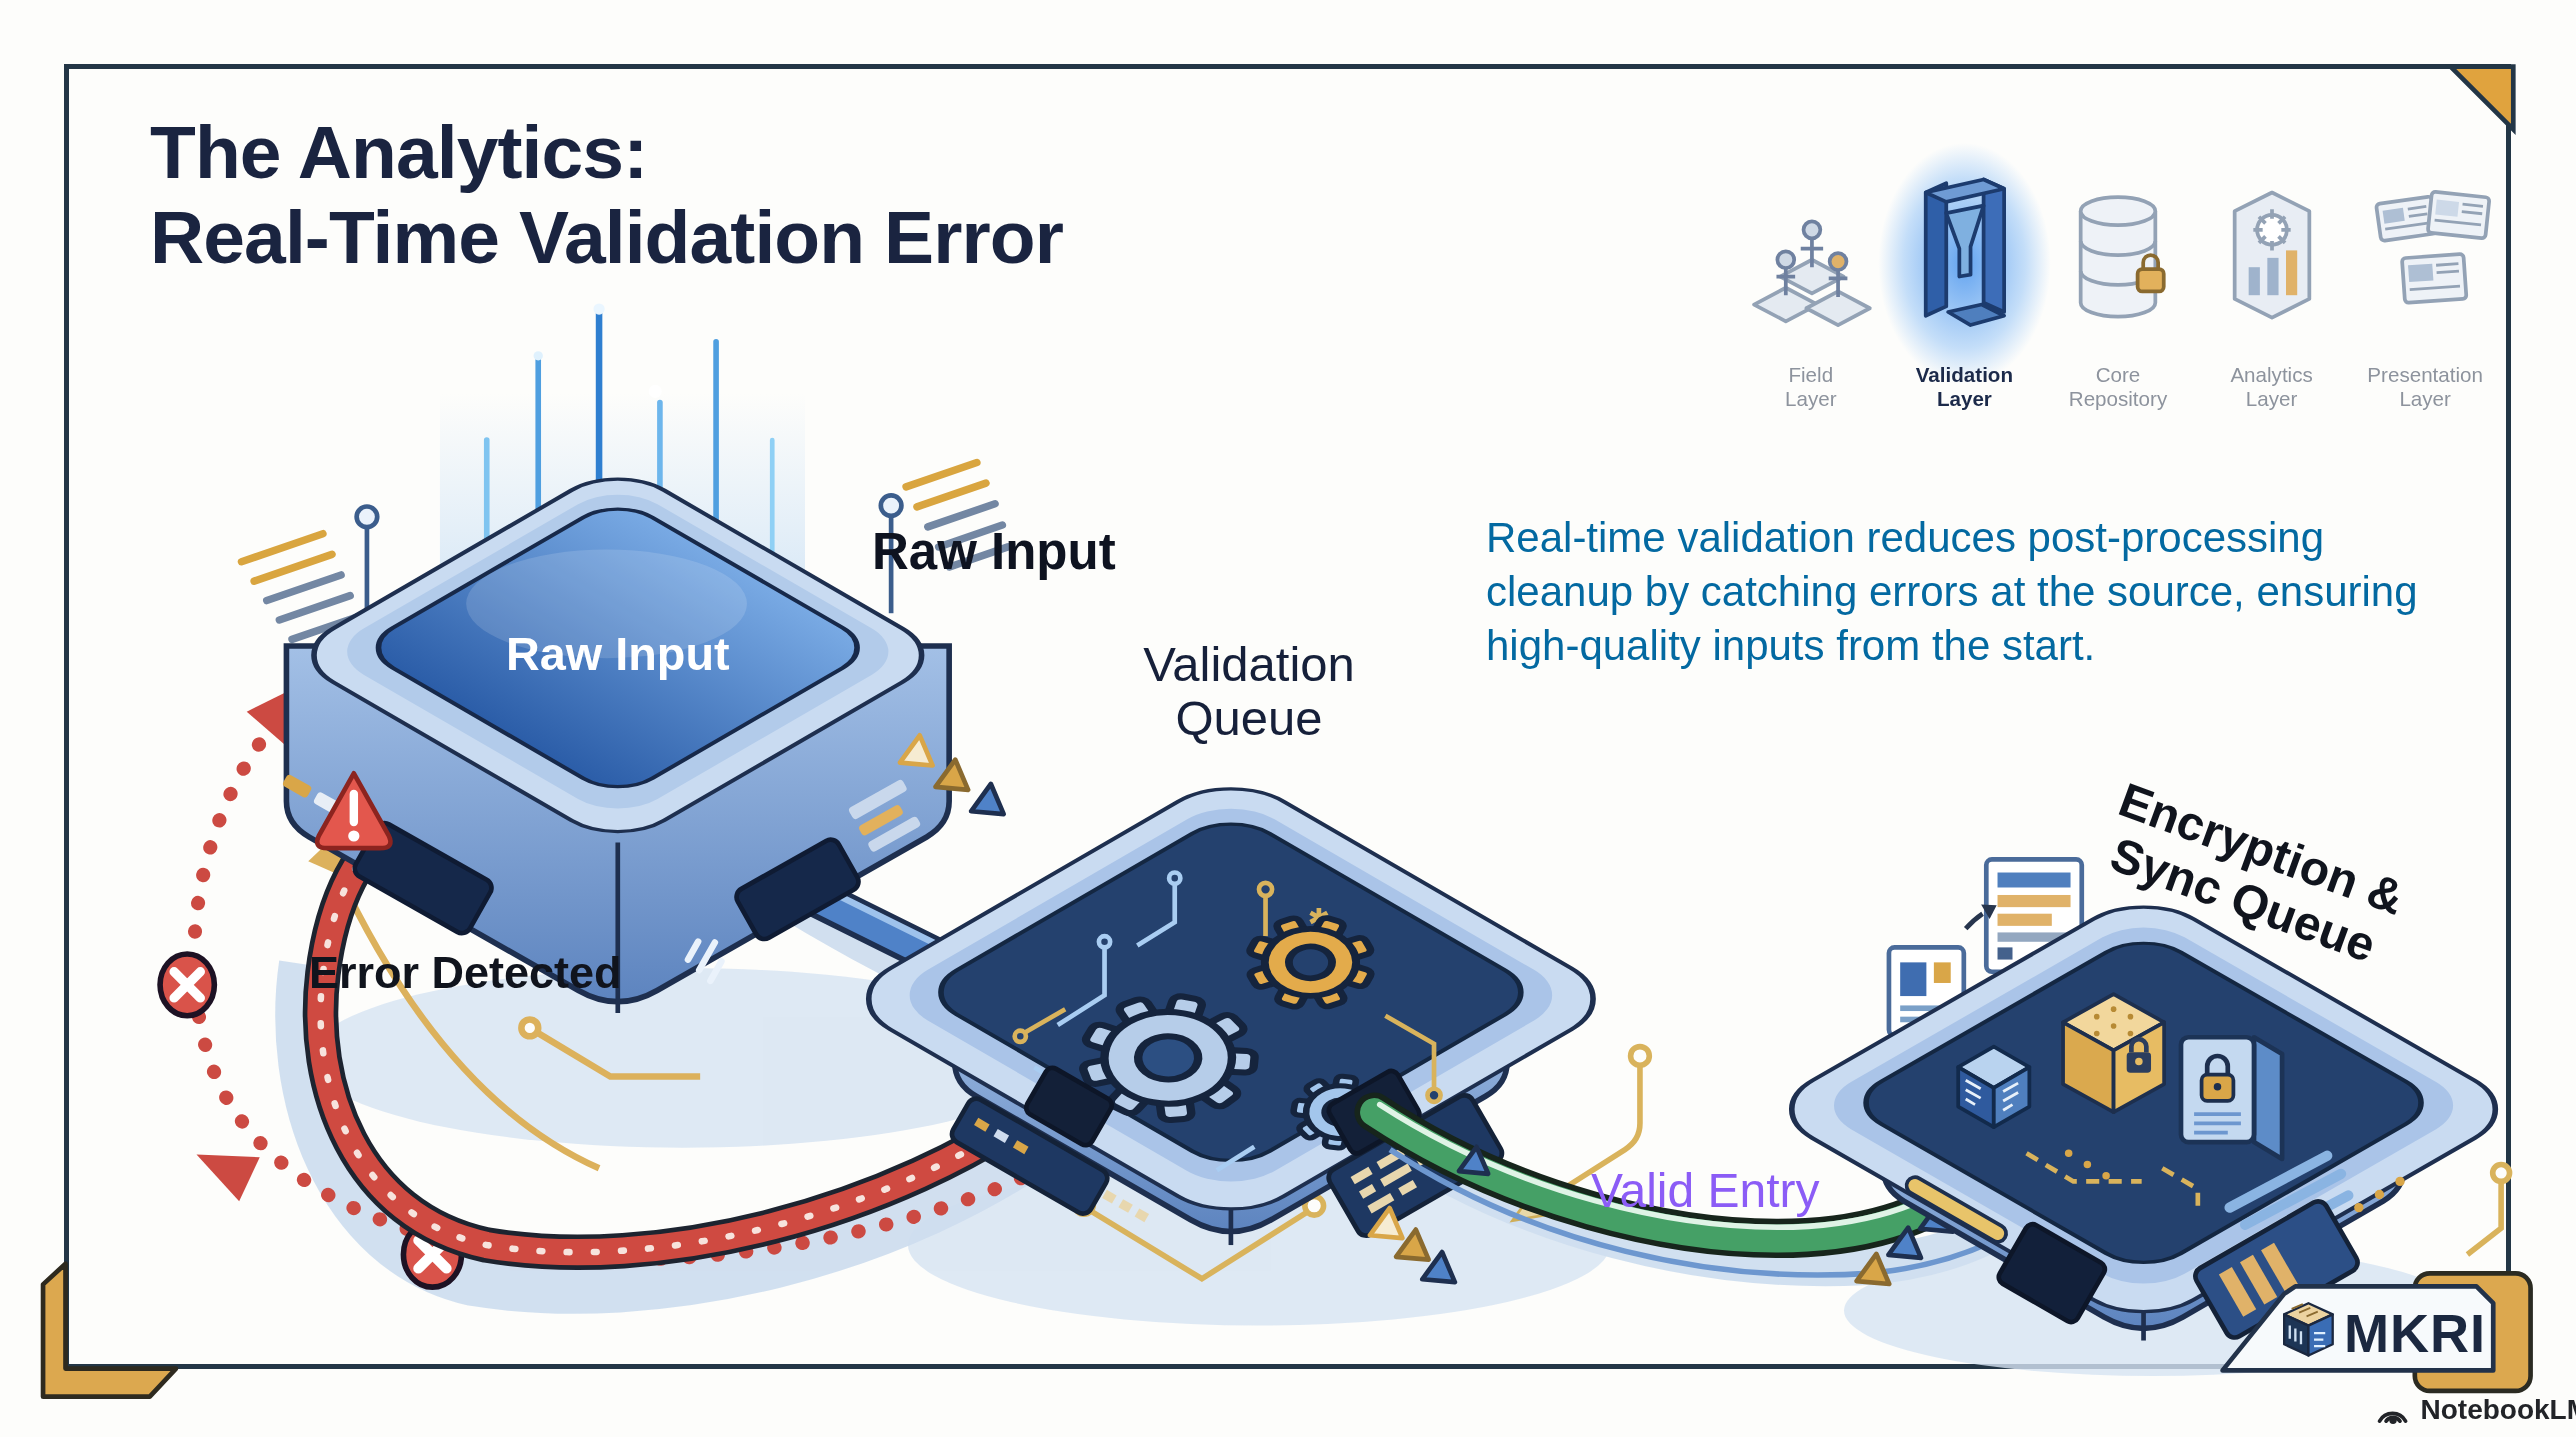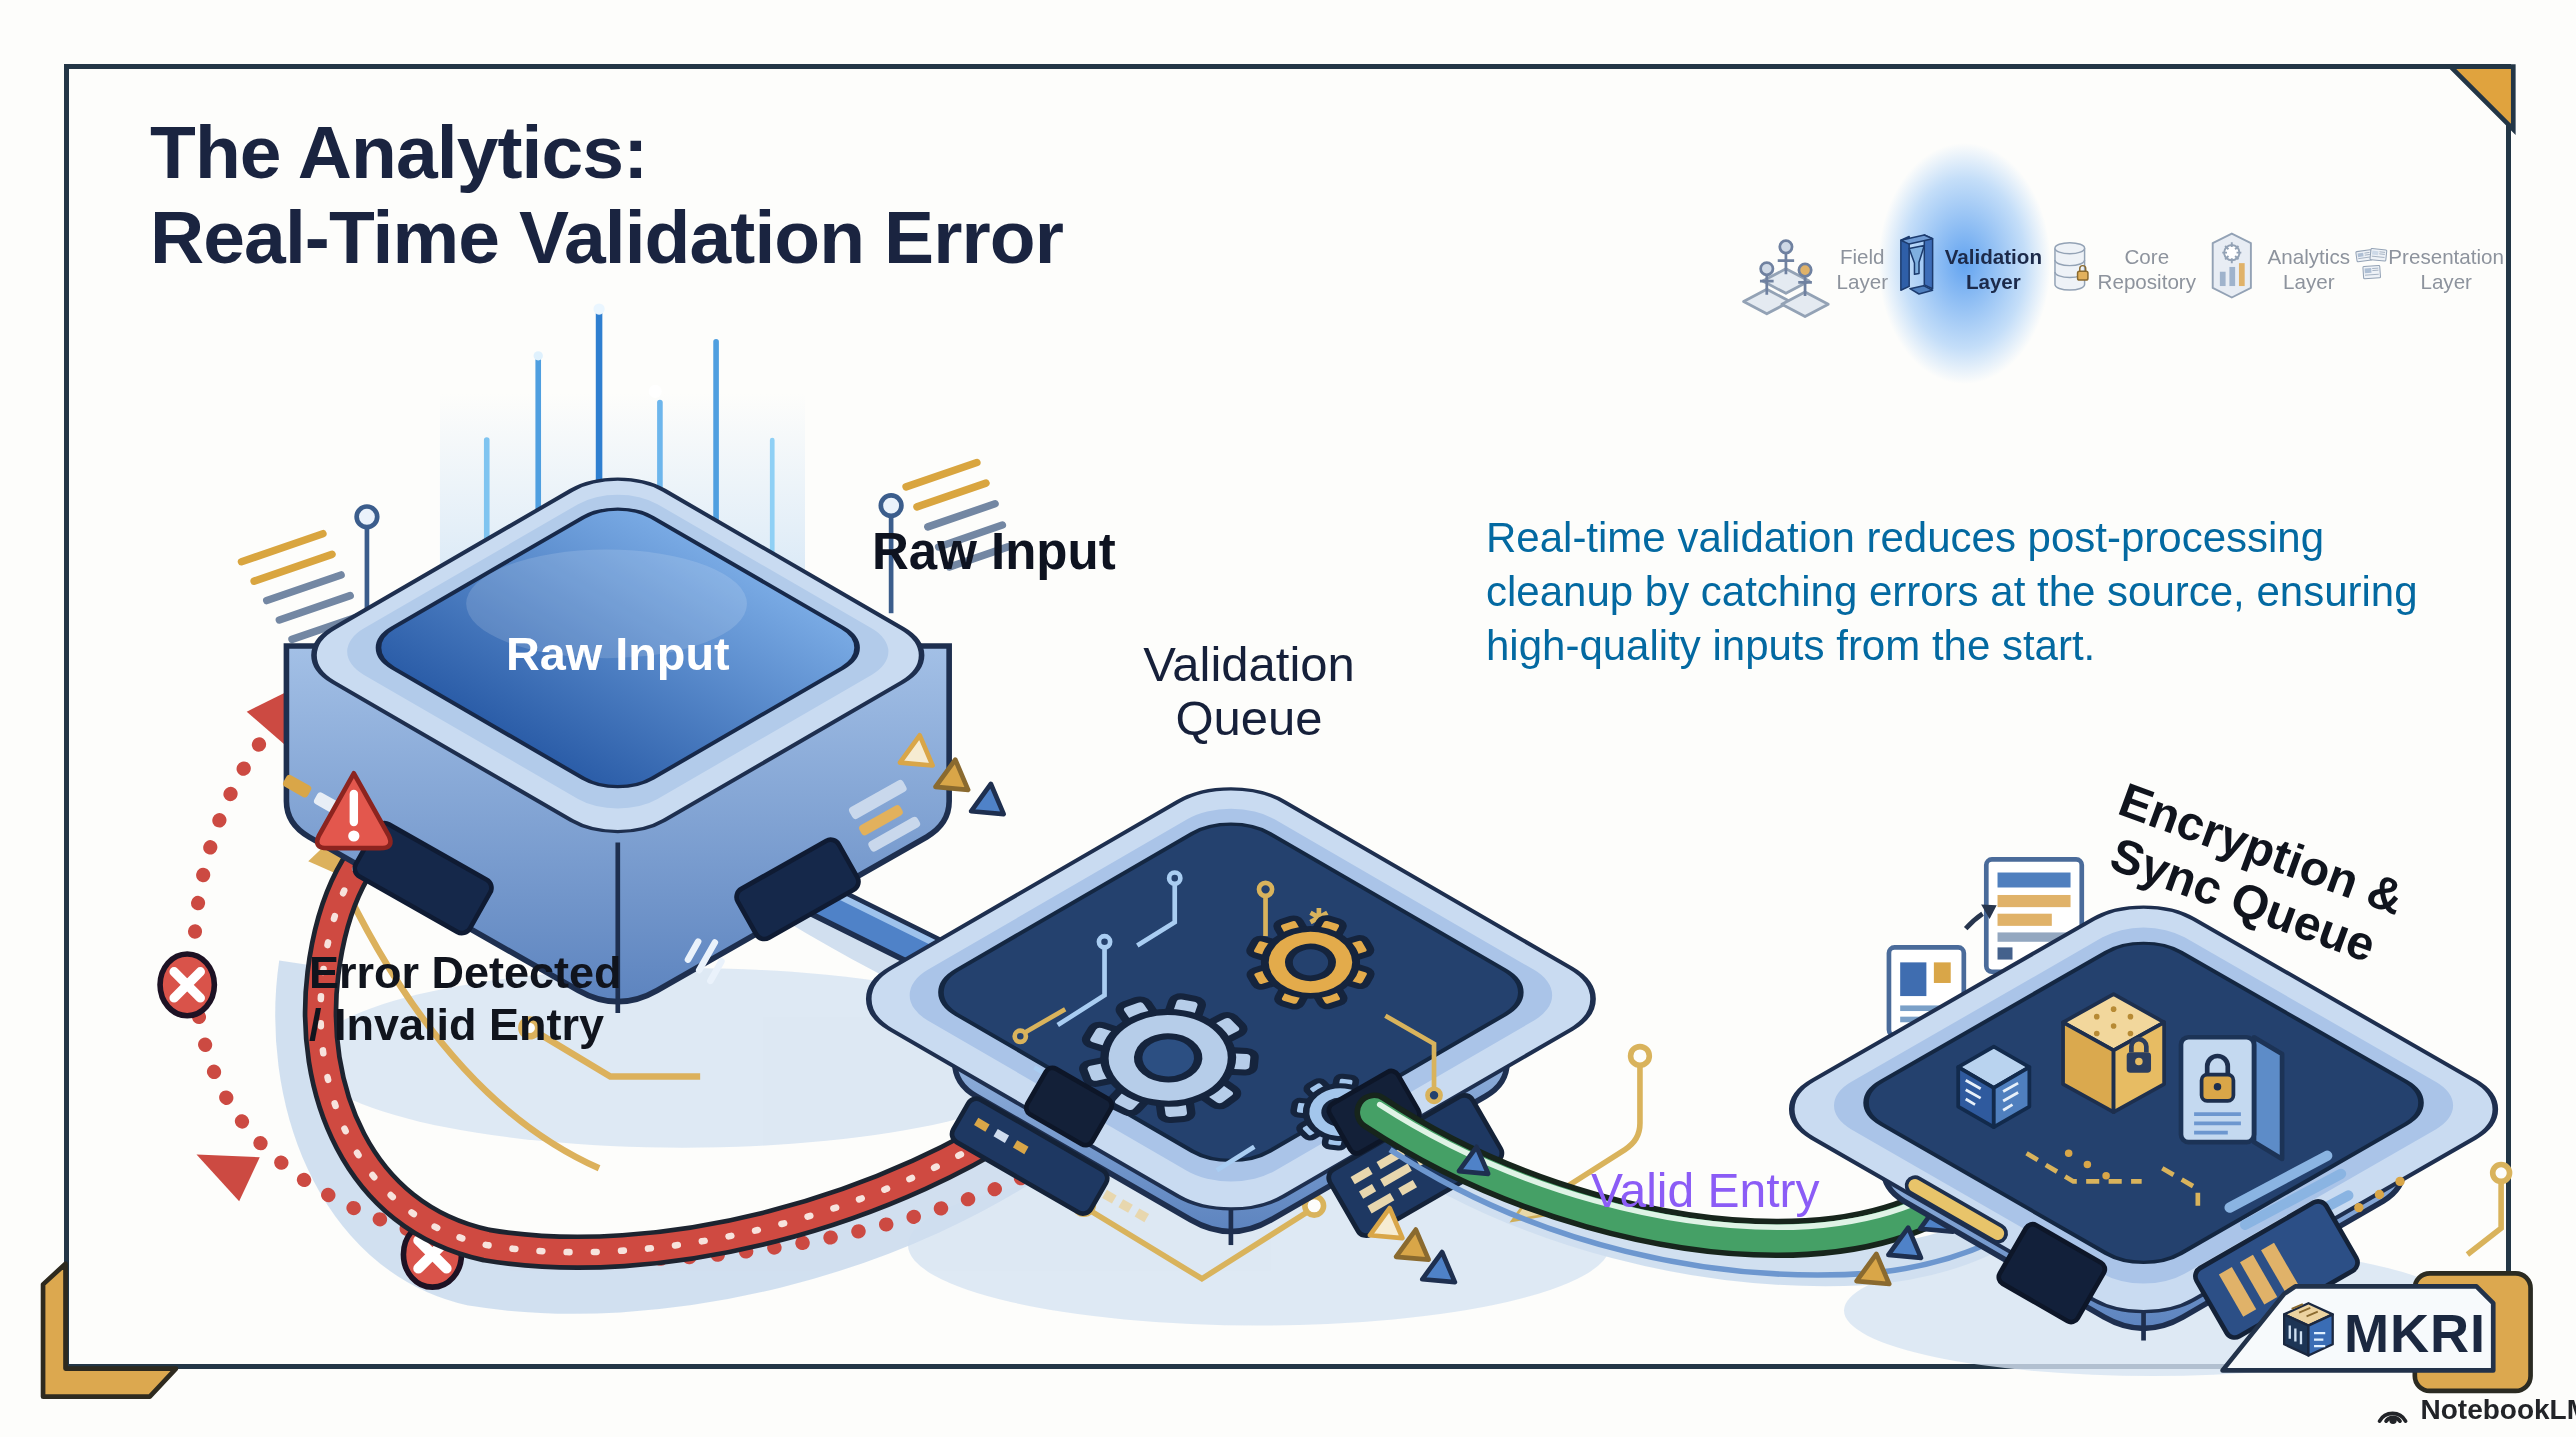--- a/index.html
+++ b/index.html
@@ -14,21 +14,21 @@
   .raw-label{left:872px;top:522px;font-size:51px;font-weight:bold;color:#0e1320;}
   .validation-label{left:1076px;top:638px;width:346px;text-align:center;font-size:49px;
     line-height:1.1;font-weight:normal;color:#16203a;}
   .desc{left:1486px;top:511px;width:936px;font-size:42px;line-height:1.29;color:#0369a1;}
   .error-label{left:309px;top:947px;font-size:45px;line-height:1.16;font-weight:bold;color:#10141d;}
   .valid-label{left:1591px;top:1163px;font-size:48px;font-weight:normal;color:#8b5cf6;}
   .enc-label{left:2095px;top:760px;width:374px;text-align:center;font-size:48px;line-height:1.12;
     font-weight:bold;color:#10141d;transform:rotate(20deg);transform-origin:left top;}
   
   .pipeline{position:absolute;left:1734px;top:120px;width:768px;height:292px;z-index:6;display:flex;}
-  .pl-cell{width:154px;display:flex;flex-direction:row;align-items:center;justify-content:flex-end;
+  .pl-cell{width:154px;display:flex;flex-direction:column;align-items:center;justify-content:flex-end;
     position:relative;}
   .pl-glow{position:absolute;left:-34px;top:-11.2px;width:221px;height:309px;z-index:0;
     background:radial-gradient(closest-side,rgba(72,148,238,0.85),rgba(110,175,245,0.4) 55%,rgba(140,195,250,0) 78%);}
   .pl-icon{position:relative;z-index:2;}
   .pl-label{position:relative;z-index:2;margin-top:7.5px;font-size:20.6px;line-height:1.2;color:#8d939d;
     text-align:center;}
   .pl-label.hl{color:#1c2a4a;font-weight:bold;}
   
   .brand{position:absolute;z-index:8;}
   .note{position:absolute;left:2374px;top:1393px;z-index:8;display:flex;align-items:center;gap:7.5px;}
@@ -435,21 +435,20 @@
 
   <div class="txt validation-label">
     <div>Validation</div>
     <div>Queue</div>
   </div>
 
   <div class="txt desc">Real-time validation reduces post-processing cleanup by catching errors at the source, ensuring high-quality inputs from the start.</div>
 
   <div class="txt error-label">
     <div>Error Detected</div>
-    <div>/ Invalid Entry</div>
   </div>
 
   <div class="txt valid-label">Valid Entry</div>
 
   <div class="txt enc-label">
     <div>Encryption &amp;</div>
     <div>Sync Queue</div>
   </div>
 
   <div class="pipeline">

